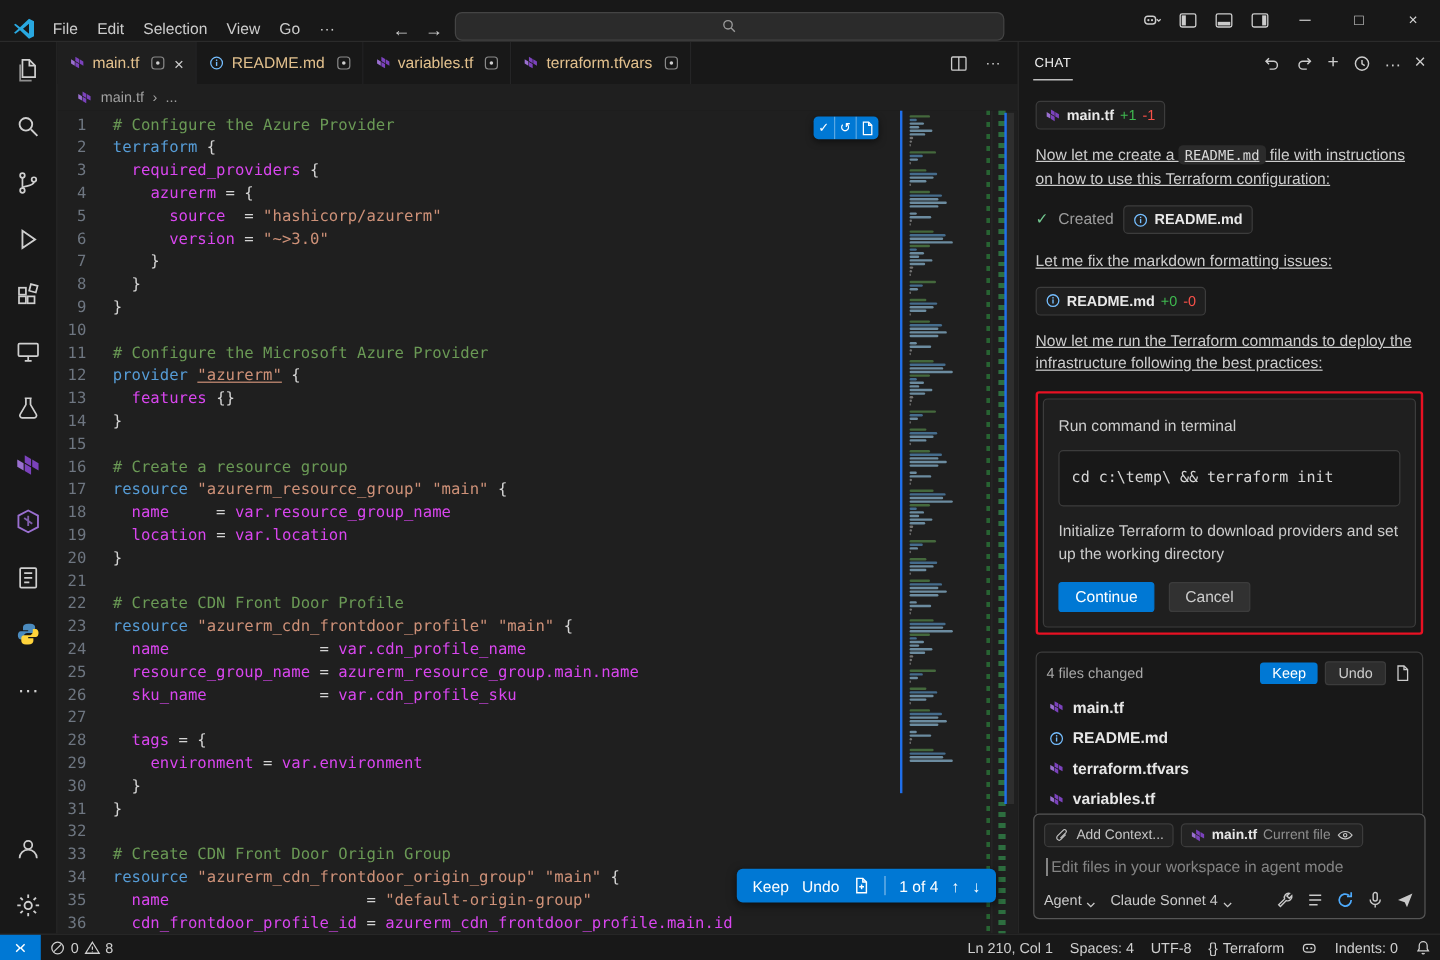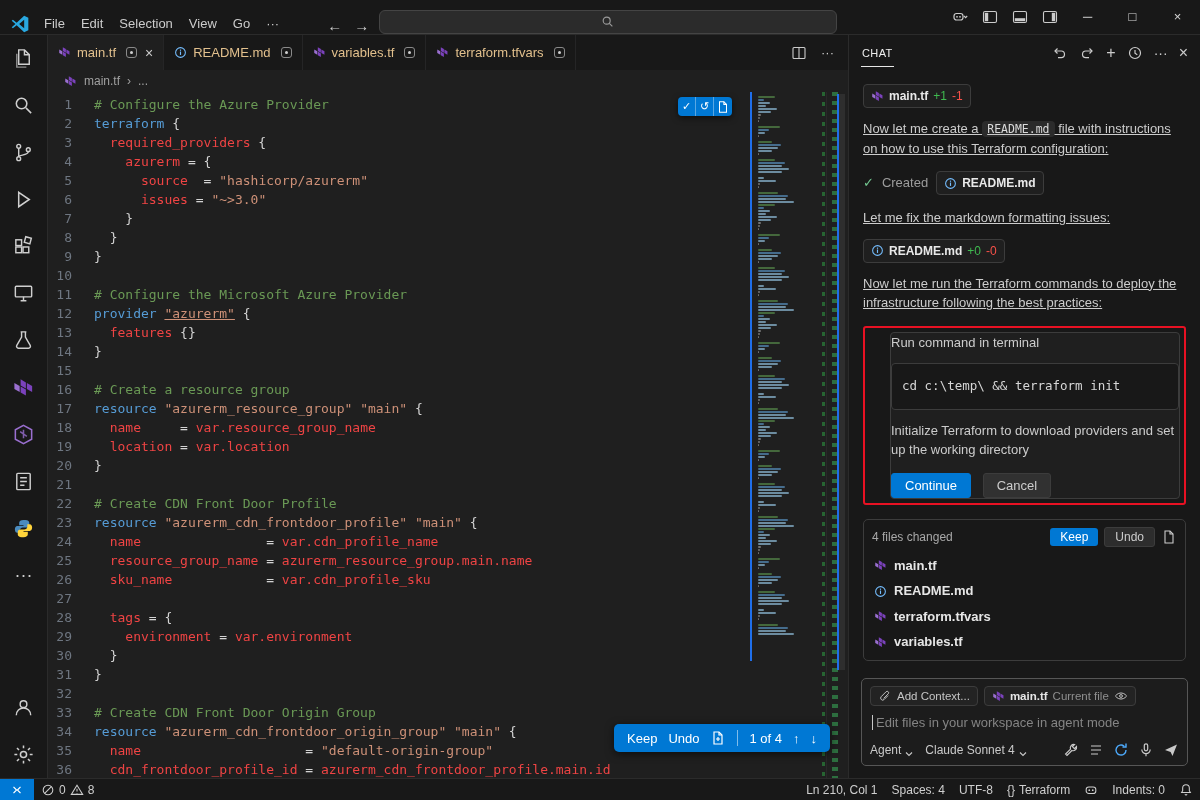--- a/index.html
+++ b/index.html
@@ -48,21 +48,21 @@
 
   .breadcrumb { height:22px; flex:none; display:flex; align-items:center; gap:7px; padding:0 16px;
     font-size:12px; color:#a0a0a0; background:#1f1f1f; }
 
   .editor-wrap { flex:1; min-height:0; display:flex; position:relative; background:#1f1f1f; overflow:hidden; }
   .code-col { flex:1; min-width:0; overflow:hidden; padding-top:3px;
     font-family:"DejaVu Sans Mono","Liberation Mono",monospace; font-size:13px; line-height:19px; }
   .line { display:flex; }
   .ln { width:46px; flex:none; text-align:right; padding-right:22px; color:#6e7681; user-select:none; }
   .lt { white-space:pre; }
-  .t-cm{color:#6a9955;} .t-kw{color:#569cd6;} .t-prop{color:#ef4444;}
+  .t-cm{color:#6a9955;} .t-kw{color:#569cd6;} .t-prop{color:#d946ef;}
   .t-str{color:#ce9178;} .t-strU{color:#ce9178; text-decoration:underline;} .t-pun{color:#d4d4d4;}
 
   .minimap { width:76px; flex:none; position:relative; padding:4px 6px 0 8px; overflow:hidden; }
   .minimap::before { content:''; position:absolute; left:0; top:0; height:83%; width:2px; background:#1f6feb; }
   .minimap::after { content:''; position:absolute; right:1px; top:0; bottom:0; width:3px;
     background:repeating-linear-gradient(180deg,#2ea04388 0 4px,transparent 4px 10px); }
   .mm-line { height:2px; margin-bottom:1px; border-radius:1px; opacity:.8; }
 
   .overview { width:22px; flex:none; position:relative; border-left:1px solid #282828; background:#1f1f1f; }
   .overview::before { content:''; position:absolute; left:5px; top:0; bottom:0; width:6px;
@@ -96,21 +96,21 @@
     border-radius:4px; padding:2px 7px; font-size:12px; color:#ccc; }
   .chip b { color:#e9e9e9; font-weight:700; }
   .add { color:#3fb950; } .del { color:#f85149; }
   .inline-code { background:#2b2b2b; border-radius:4px; padding:1px 5px;
     font-family:"DejaVu Sans Mono",monospace; font-size:11.5px; color:#dadada; }
   .tool-row { display:flex; align-items:center; gap:8px; margin:13px 0; }
   .check { color:#73c991; font-size:13px; }
   .dim { color:#9d9d9d; }
 
   .annot { border:2px solid #e81123; border-radius:3px; padding:4px; margin:13px 0; }
-  .tool-card { border:1px solid #3c3c3c; border-radius:4px; background:#1f1f1f;margin-left:21px; }
+  .tool-card { border:1px solid #3c3c3c; border-radius:4px; padding:12px; background:#1f1f1f; }
   .tool-title { color:#ccc; margin-bottom:11px; }
   .cmd { font-family:"DejaVu Sans Mono","Liberation Mono",monospace; font-size:12.5px; color:#d6d6d6;
     background:#181818; border:1px solid #3c3c3c; border-radius:4px; padding:13px 10px; margin-bottom:11px; }
   .tool-desc { color:#ccc; margin-bottom:13px; }
   .btn { font-size:13px; padding:4px 13px; border-radius:3px; border:1px solid #3c3c3c;
     background:#313131; color:#ccc; margin-right:8px; font-family:inherit; }
   .btn.primary { background:#0078d4; border-color:#0078d4; color:#fff; }
 
   .files-panel { border:1px solid #3c3c3c; border-radius:5px; margin:14px 0 0; padding-bottom:5px; }
   .files-head { display:flex; align-items:center; gap:6px; padding:7px 8px 6px; }
@@ -385,21 +385,21 @@
             <div class="line">
               <span class="ln">4</span>
               <span class="lt"><span class="t-pun">    </span><span class="t-prop">azurerm</span><span class="t-pun"> = {</span></span>
             </div>
             <div class="line">
               <span class="ln">5</span>
               <span class="lt"><span class="t-pun">      </span><span class="t-prop">source</span><span class="t-pun">  = </span><span class="t-str">"hashicorp/azurerm"</span></span>
             </div>
             <div class="line">
               <span class="ln">6</span>
-              <span class="lt"><span class="t-pun">      </span><span class="t-prop">issues</span><span class="t-pun"> = </span><span class="t-str">"~&gt;3.0"</span></span>
+              <span class="lt"><span class="t-pun">      </span><span class="t-prop">version</span><span class="t-pun"> = </span><span class="t-str">"~&gt;3.0"</span></span>
             </div>
             <div class="line">
               <span class="ln">7</span>
               <span class="lt"><span class="t-pun">    }</span></span>
             </div>
             <div class="line">
               <span class="ln">8</span>
               <span class="lt"><span class="t-pun">  }</span></span>
             </div>
             <div class="line">

